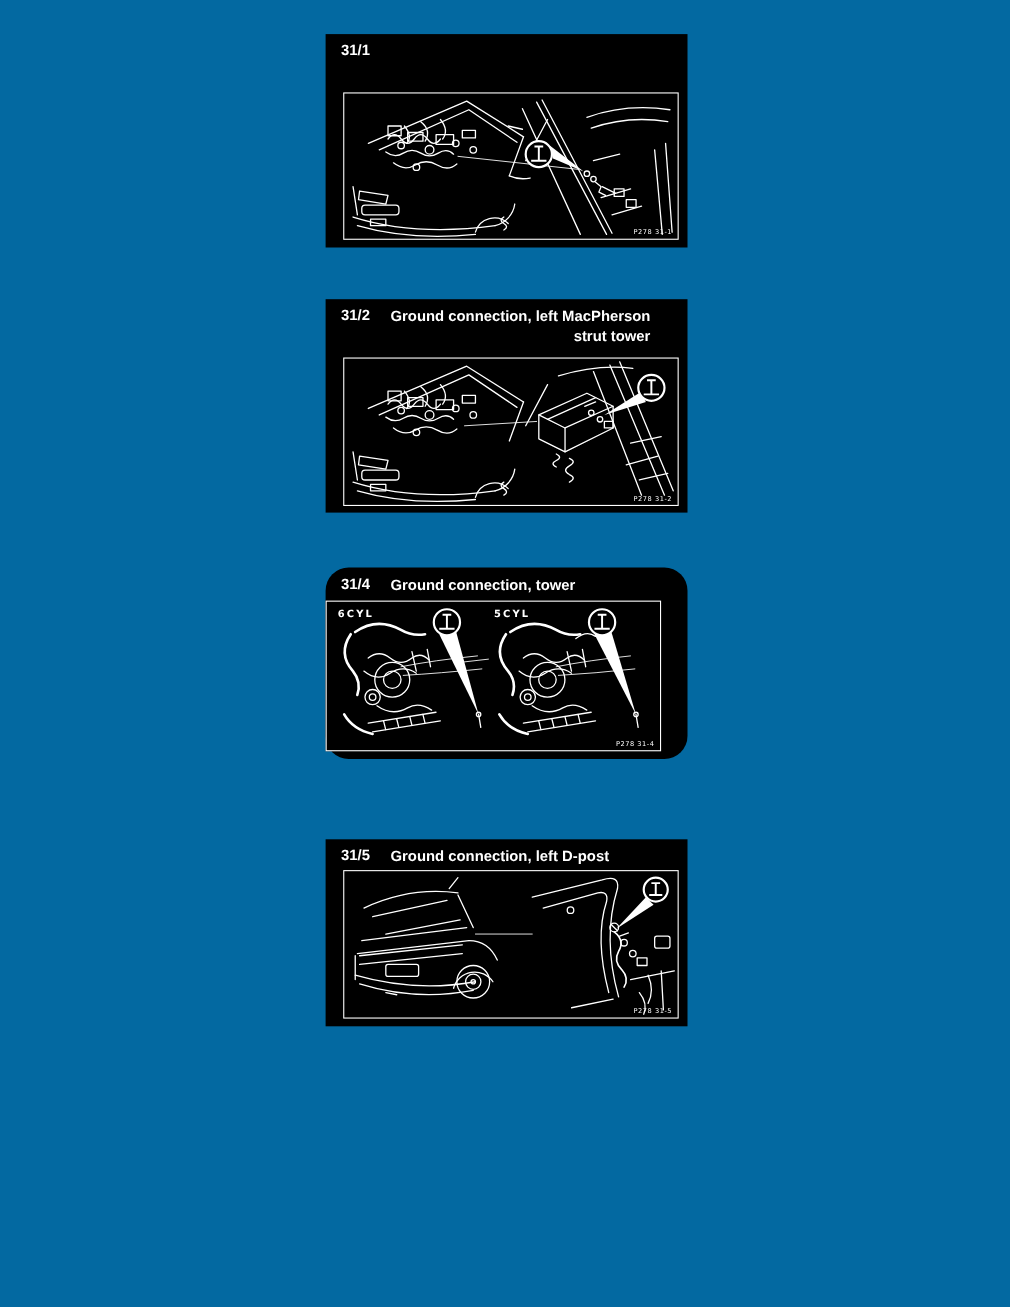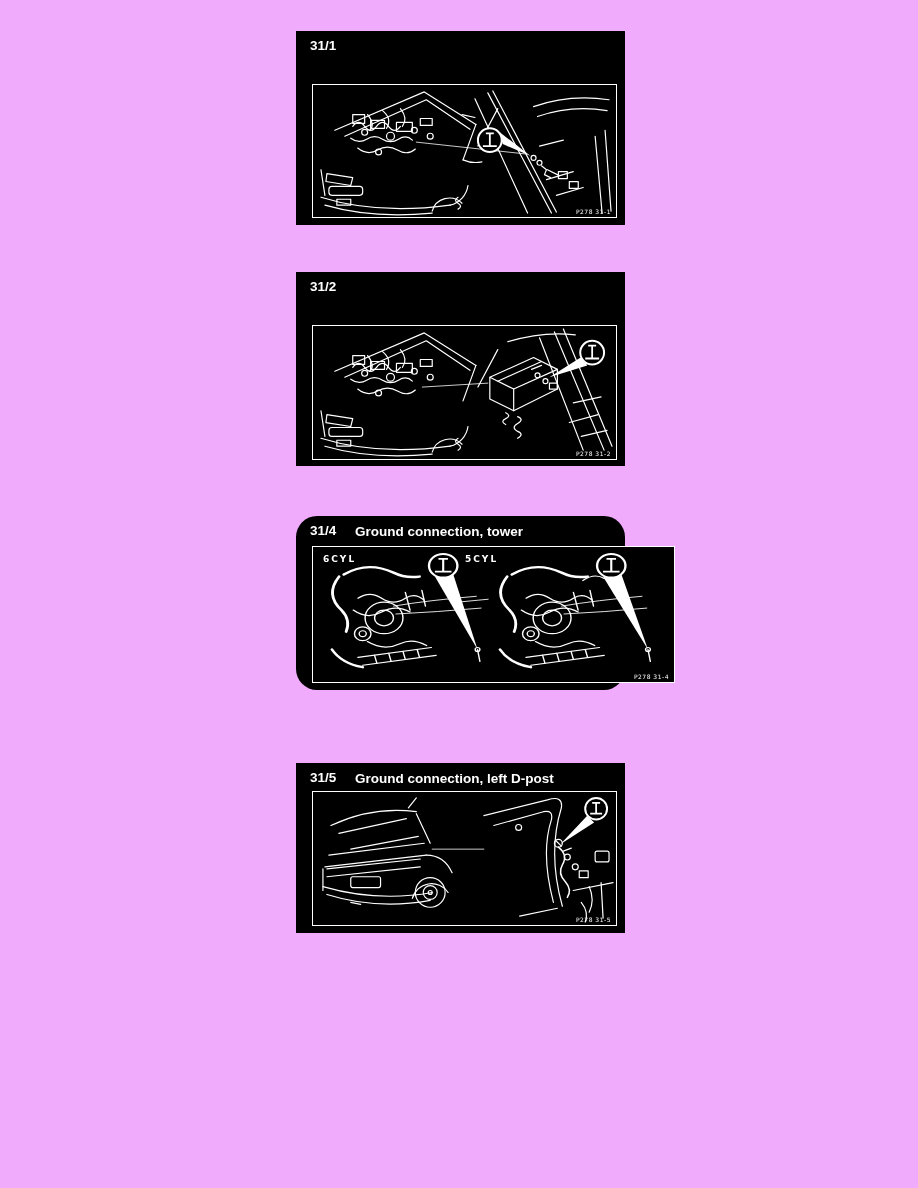--- a/index.html
+++ b/index.html
@@ -1,37 +1,37 @@
 <!DOCTYPE html>
 <html><head>
 <meta charset="utf-8">
 <style>
   html,body{margin:0;padding:0;background:#fff;}
-  .page{position:relative;width:918px;height:1188px;background:#f0abfc;overflow:hidden;
+  .page{position:relative;width:918px;height:1188px;background:#0369a1;overflow:hidden;
         font-family:"Liberation Sans",sans-serif;}
   .panel{position:absolute;left:296px;width:329px;background:#000;color:#fff;}
   .panel-code{position:absolute;left:14px;top:7px;font-weight:bold;font-size:13.5px;white-space:nowrap;}
   .panel-title{position:absolute;left:59px;top:7px;font-weight:bold;font-size:13.5px;line-height:18px;}
   .panel-title div{white-space:nowrap;}
   .figure{position:absolute;background:#000;border:1.5px solid #fff;box-sizing:border-box;}
   .figure svg{display:block;width:100%;height:100%;}
   .art{stroke:#fff;fill:none;stroke-width:1.2;stroke-linecap:round;stroke-linejoin:round;}
   .art-thick{stroke:#fff;fill:none;stroke-width:2.4;stroke-linecap:round;stroke-linejoin:round;}
   .art-thin{stroke:#fff;fill:none;stroke-width:0.8;stroke-linecap:round;}
   .wedge{fill:#fff;stroke:none;}
   .gcirc{fill:#000;stroke:#fff;stroke-width:2;}
   .gglyph{stroke:#fff;stroke-width:1.8;fill:none;stroke-linecap:butt;}
   .fig-code{position:absolute;right:5px;bottom:2px;font-family:"DejaVu Sans",sans-serif;
             font-size:6px;color:#fff;letter-spacing:.5px;}
   .engine-label{position:absolute;top:7px;font-family:"DejaVu Sans",sans-serif;
                 font-size:9px;font-weight:bold;letter-spacing:2px;color:#fff;}
   
   .p1{top:31px;height:194px;}   .p1 .figure{left:16px;top:53px;width:305px;height:134px;}
   .p2{top:272px;height:194px;text-align:right;}  .p2 .figure{left:16px;top:53px;width:305px;height:135px;}
-  .p3{top:516px;height:174px;border-radius:21px;}  .p3 .figure{left:16px;top:30px;width:363px;height:137px;}
+  .p3{top:516px;height:174px;border-radius:21px;}  .p3 .figure{left:0;top:30px;width:305px;height:137px;}
   .p4{top:735px;height:170px;margin-top:28px;}  .p4 .figure{left:16px;top:28px;width:305px;height:135px;}
 </style>
 </head>
 <body>
 
 <div class="page">
 
   <div class="panel p1">
     <div class="panel-code">31/1</div>
     <div class="figure">
@@ -86,20 +86,24 @@
           <circle class="gcirc" cx="178" cy="56" r="12"></circle>
           <path class="gglyph" d="M174,49 L182,49 M178,49 L178,62 M171,62 L185,62"></path>
         </g>
       </svg>
       <span class="fig-code">P278 31-1</span>
     </div>
   </div>
 
   <div class="panel p2">
     <div class="panel-code">31/2</div>
+    <div class="panel-title">
+      <div>Ground connection, left MacPherson</div>
+      <div>strut tower</div>
+    </div>
     <div class="figure">
       <svg viewBox="0 0 305 135" preserveAspectRatio="none">
         <g class="art">
           <path d="M22,46 L112,7 L164,40"></path>
           <path d="M32,52 L114,15 L158,45"></path>
           <path d="M164,40 L151,76"></path>
           <path d="M186,24 Q175,45 166,62"></path>
           <path d="M40,42 q6,-8 12,0 q6,8 12,0 q6,-8 12,0 q6,8 12,0"></path>
           <path d="M38,54 q8,6 16,1 q8,-5 16,0 q8,5 16,0 q8,-5 14,1"></path>
           <path d="M45,64 q10,8 20,2 q10,-6 20,0 q10,6 18,-1"></path>

